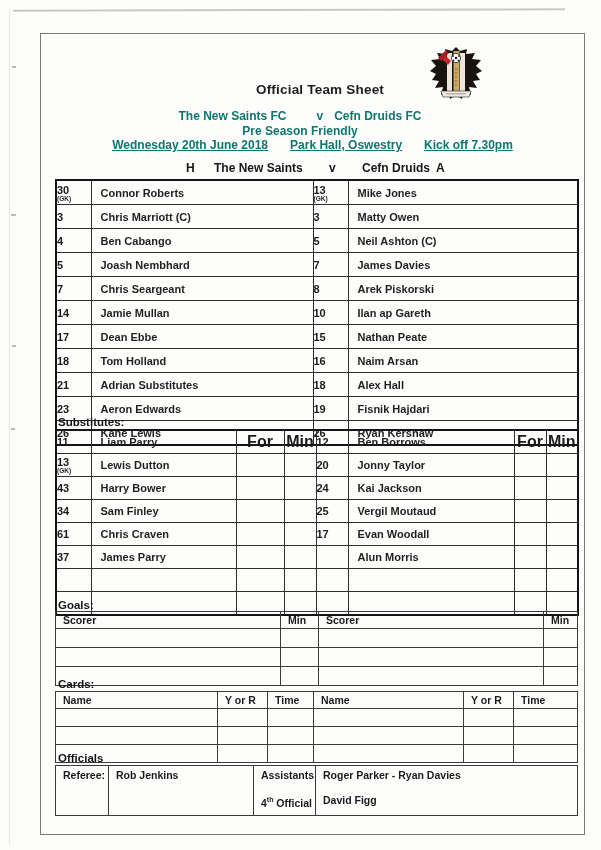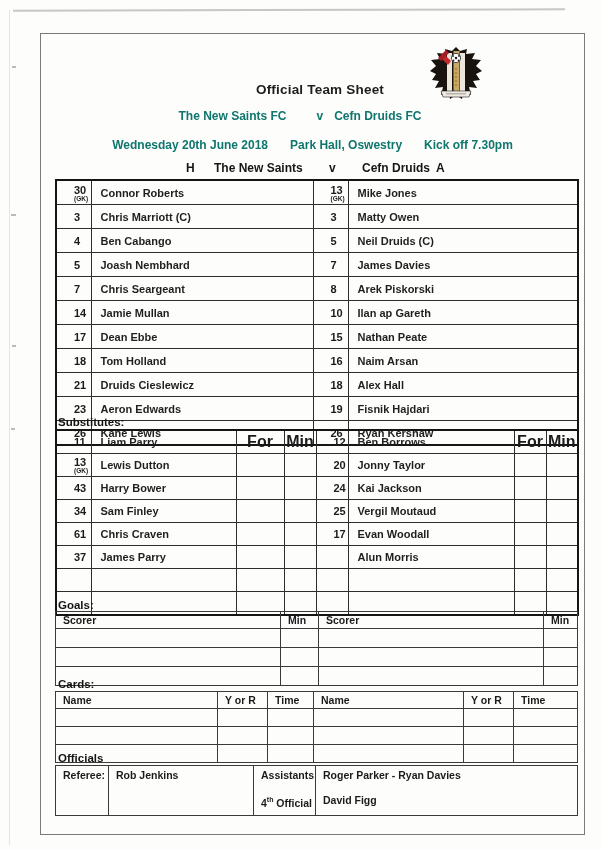--- a/index.html
+++ b/index.html
@@ -30,36 +30,36 @@
 
   .title{position:absolute;left:60px;top:82px;width:520px;text-align:center;
          font-size:13.5px;font-weight:600;letter-spacing:.2px;color:#1e1e1e;}
 
   .centerline{position:absolute;left:40px;width:520px;text-align:center;font-size:12px;font-weight:700;color:#0f766e;}
   .matchline{top:109px;}
   .matchline .home{margin-right:30px;}
   .matchline .vs{margin-right:11px;}
   .competition{top:124px;}
   .dateline{left:45px;width:535px;top:138px;}
-  .dateline .seg{margin-right:22px;}
+  .dateline .seg{margin-right:22px;text-decoration:underline;}
   .dateline .seg:last-child{margin-right:0;}
 
   .lineup-head{position:absolute;top:161px;left:0;width:601px;height:16px;font-size:12px;font-weight:700;color:#161616;}
   .lineup-head span{position:absolute;white-space:nowrap;}
   .lh-h{left:186px;} .lh-home{left:214px;} .lh-v{left:329px;} .lh-away{left:362px;} .lh-a{left:436px;}
 
   table{border-collapse:collapse;table-layout:fixed;position:absolute;left:55px;}
   td{overflow:hidden;white-space:nowrap;}
 
   .lineup{top:179px;width:522px;border:2px solid #151515;}
   .lineup td{border:1px solid #2d2d2d;height:21px;}
   .subs{top:429px;width:522px;border:2px solid #151515;}
   .subs td{border:1px solid #2d2d2d;height:20px;}
 
-  td.num{text-align:left;font-weight:700;font-size:11px;line-height:12px;padding:1px 17px;}
+  td.num{text-align:left;font-weight:700;font-size:11px;line-height:12px;padding:1px 0;}
   td.num .gk{display:block;font-size:6.5px;line-height:6px;font-weight:700;}
   td.pname{padding-left:9px;font-size:11px;font-weight:600;color:#1f1f1f;}
   td.fm{text-align:center;font-weight:700;font-size:16px;}
 
   .sec-label{position:absolute;left:58px;font-size:11.5px;font-weight:700;color:#141414;}
   .subs-label{top:416px;}
   .goals-label{top:599px;}
   .cards-label{top:678px;}
   .officials-label{top:752px;}
 
@@ -119,20 +119,21 @@
       <rect x="17" y="48.3" width="20" height="1" fill="#9a9a98"></rect>
     </svg>
   </div>
 
   <div class="title">Official Team Sheet</div>
 
   <div class="centerline matchline">
     <span class="home">The New Saints FC</span><span class="vs">v</span><span>Cefn Druids FC</span>
   </div>
 
+  <div class="centerline competition">Pre Season Friendly</div>
 
   <div class="centerline dateline">
     <span class="seg">Wednesday 20th June 2018</span><span class="seg">Park Hall, Oswestry</span><span class="seg">Kick off 7.30pm</span>
   </div>
 
   <div class="lineup-head">
     <span class="lh-h">H</span>
     <span class="lh-home">The New Saints</span>
     <span class="lh-v">v</span>
     <span class="lh-away">Cefn Druids</span>
@@ -159,21 +160,21 @@
           <td class="num"><span>3</span><span class="gk"></span></td>
           <td class="pname">Chris Marriott (C)</td>
           <td class="num"><span>3</span><span class="gk"></span></td>
           <td class="pname">Matty Owen</td>
         </tr>
 
         <tr>
           <td class="num"><span>4</span><span class="gk"></span></td>
           <td class="pname">Ben Cabango</td>
           <td class="num"><span>5</span><span class="gk"></span></td>
-          <td class="pname">Neil Druids (C)</td>
+          <td class="pname">Neil Ashton (C)</td>
         </tr>
 
         <tr>
           <td class="num"><span>5</span><span class="gk"></span></td>
           <td class="pname">Joash Nembhard</td>
           <td class="num"><span>7</span><span class="gk"></span></td>
           <td class="pname">James Davies</td>
         </tr>
 
         <tr>
@@ -199,21 +200,21 @@
 
         <tr>
           <td class="num"><span>18</span><span class="gk"></span></td>
           <td class="pname">Tom Holland</td>
           <td class="num"><span>16</span><span class="gk"></span></td>
           <td class="pname">Naim Arsan</td>
         </tr>
 
         <tr>
           <td class="num"><span>21</span><span class="gk"></span></td>
-          <td class="pname">Druids Cieslewicz</td>
+          <td class="pname">Adrian Substitutes</td>
           <td class="num"><span>18</span><span class="gk"></span></td>
           <td class="pname">Alex Hall</td>
         </tr>
 
         <tr>
           <td class="num"><span>23</span><span class="gk"></span></td>
           <td class="pname">Aeron Edwards</td>
           <td class="num"><span>19</span><span class="gk"></span></td>
           <td class="pname">Fisnik Hajdari</td>
         </tr>

